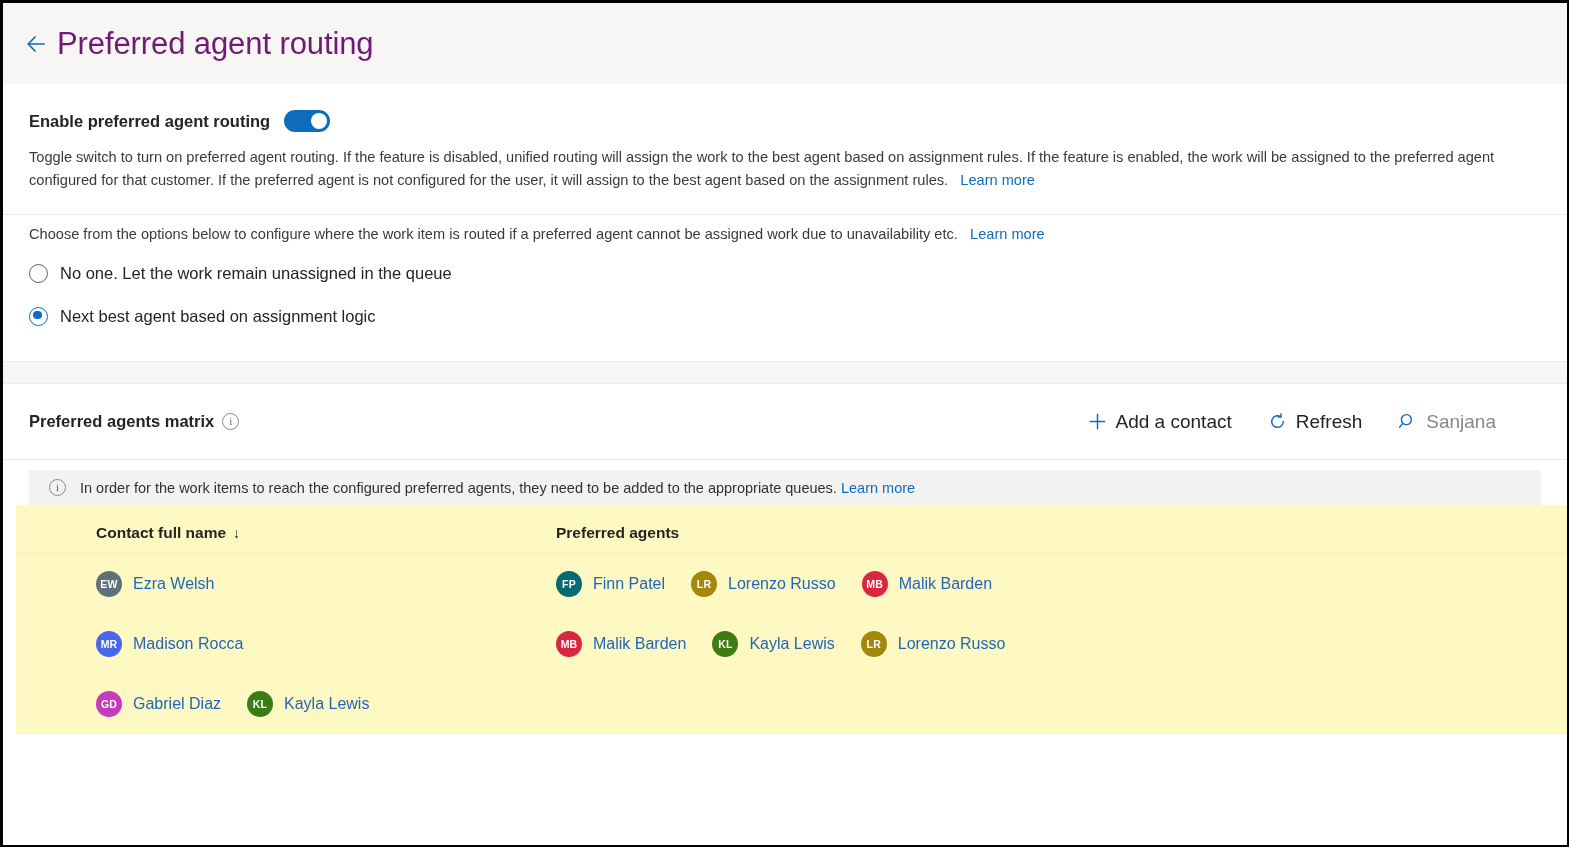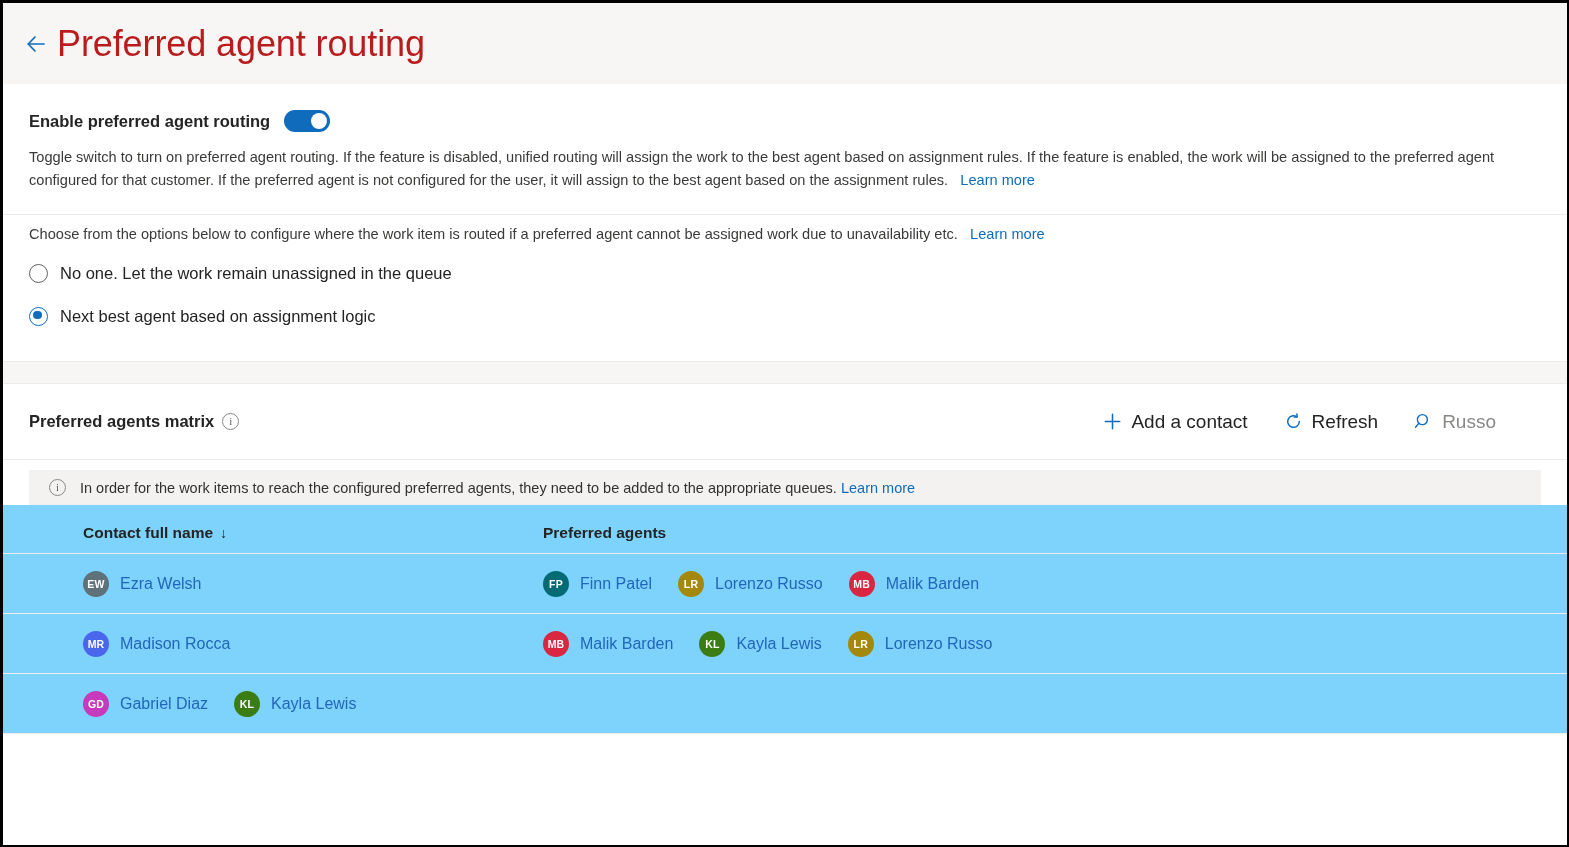--- a/index.html
+++ b/index.html
@@ -37,22 +37,22 @@
     height: 30px;
     display: flex;
     align-items: center;
     justify-content: center;
     color: #0f6cbd;
     cursor: pointer;
     margin-right: 6px;
   }
   .back-arrow svg { display: block; }
   .page-title {
-    font-size: 36px;
-    color: #b91c1c;
+    font-size: 31px;
+    color: #701a75;
     font-weight: 400;
     letter-spacing: -0.1px;
   }
 
   
   .section {
     background: #ffffff;
     padding: 0 26px;
   }
   .enable-row {
@@ -239,21 +239,21 @@
     font-family: "Liberation Serif", serif;
     display: flex;
     align-items: center;
     justify-content: center;
     margin-right: 14px;
     flex: 0 0 auto;
     line-height: 1;
   }
 
   
-  .grid { background: #7dd3fc; padding-top: 8px; }
+  .grid { background: #fef9c3; padding-top: 8px; margin-left: 13px; }
   .grid-head {
     display: flex;
     height: 40px;
     align-items: center;
     padding-left: 80px;
     border-bottom: 1px solid #edebe9;
   }
   .col-name { width: 460px; flex: 0 0 auto; }
   .col-agents { flex: 1 1 auto; }
   .grid-head .hcell {
@@ -378,21 +378,21 @@
         </span>
         <span class="label">Refresh</span>
       </div>
       <div class="cmd-item search-box">
         <span class="glyph">
           <svg width="19" height="19" viewBox="0 0 19 19" aria-hidden="true">
             <circle cx="8.4" cy="7.6" r="5" fill="none" stroke="#0f6cbd" stroke-width="1.4"></circle>
             <path d="M4.7 11.4 L1.6 15.2" stroke="#0f6cbd" stroke-width="1.4" stroke-linecap="round"></path>
           </svg>
         </span>
-        <span class="label">Russo</span>
+        <span class="label">Sanjana</span>
       </div>
     </div>
   </div>
 
   <div class="banner-wrap">
     <div class="banner">
       <div class="bicon">i</div>
       <div>
         <span>In order for the work items to reach the configured preferred agents, they need to be added to the appropriate queues.</span>
         <span> </span><span class="link">Learn more</span>

